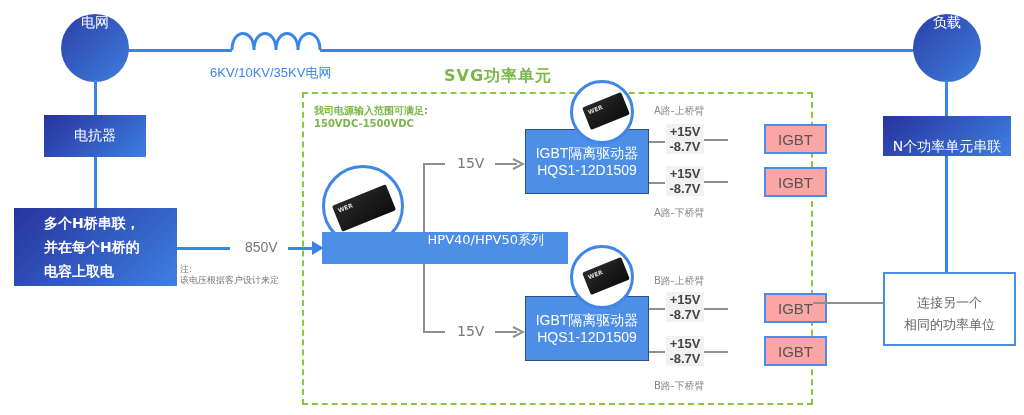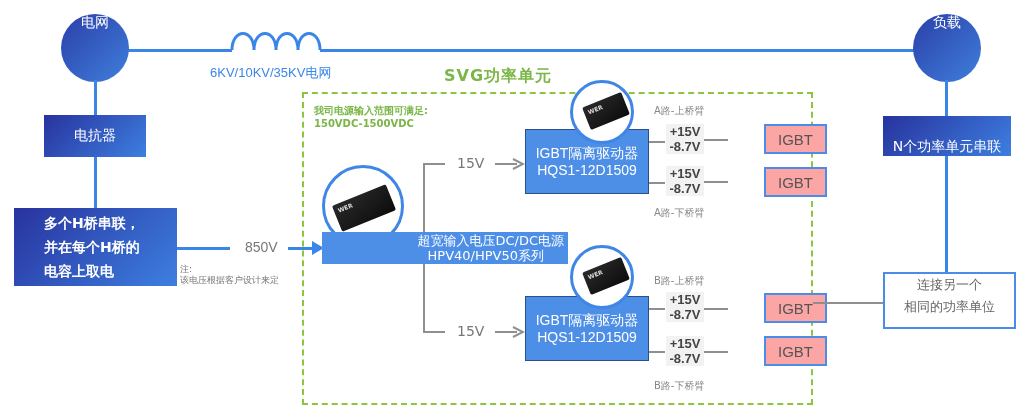--- a/index.html
+++ b/index.html
@@ -59,21 +59,20 @@
   <div>我司电源输入范围可满足:</div>
   <div>150VDC-1500VDC</div>
 </div>
 
 <div class="abs chipc" style="left:322px;top:165px;width:82px;height:82px;">
   <div class="chip" style="left:10px;top:26px;width:58px;height:28px;">
       <span class="lbl">WER</span>
     </div>
 </div>
 <div class="abs" style="left:322px;top:232px;width:246px;height:32px;background:#4d8ee6;color:#fff;font-size:13px;line-height:15px;text-align:right;padding-right:4px;box-sizing:border-box;">
-  <div style="padding-top:1px;">超宽输入电压DC/DC电源</div>
   <div style="padding-right:20px;margin-left:32px;">HPV40/HPV50系列</div>
 </div>
 
 <div class="abs gwire" style="left:423px;top:163px;width:2px;height:69px;"></div>
 <div class="abs gwire" style="left:423px;top:264px;width:2px;height:68px;"></div>
 <div class="abs gwire" style="left:423px;top:163px;width:22px;height:2px;"></div>
 <div class="abs gwire" style="left:423px;top:331px;width:22px;height:2px;"></div>
 <div class="abs" style="left:457px;top:155px;font-size:14px;color:#777;">15V</div>
 <div class="abs" style="left:457px;top:323px;font-size:14px;color:#777;">15V</div>
 <svg class="abs" style="left:495px;top:158px;" width="30" height="12">
@@ -138,17 +137,17 @@
 <div class="abs igbt" style="left:728px;top:336px;width:63px;height:30px;">IGBT</div>
 
 <div class="abs circle" style="left:913px;top:14px;width:68px;height:68px;">
     <span>负载</span>
   </div>
 <div class="abs wire" style="left:945px;top:80px;width:3px;height:36px;"></div>
 <div class="abs gbox" style="left:883px;top:116px;width:128px;height:40px;align-items:flex-end;">
     <span>N个功率单元串联</span>
   </div>
 <div class="abs wire" style="left:945px;top:156px;width:3px;height:116px;"></div>
-<div class="abs" style="left:883px;top:272px;width:133px;height:57px;border:2px solid #4a8ce8;box-sizing:border-box;background:#fff;color:#666;font-size:13px;text-align:center;line-height:22px;padding-top:0;">
+<div class="abs" style="left:883px;top:272px;width:133px;height:74px;border:2px solid #4a8ce8;box-sizing:border-box;background:#fff;color:#666;font-size:13px;text-align:center;line-height:22px;padding-top:18px;">
   <div>连接另一个</div>
   <div>相同的功率单位</div>
 </div>
 <div class="abs gwire" style="left:813px;top:302px;width:70px;height:2px;"></div>
 
 </body></html>

